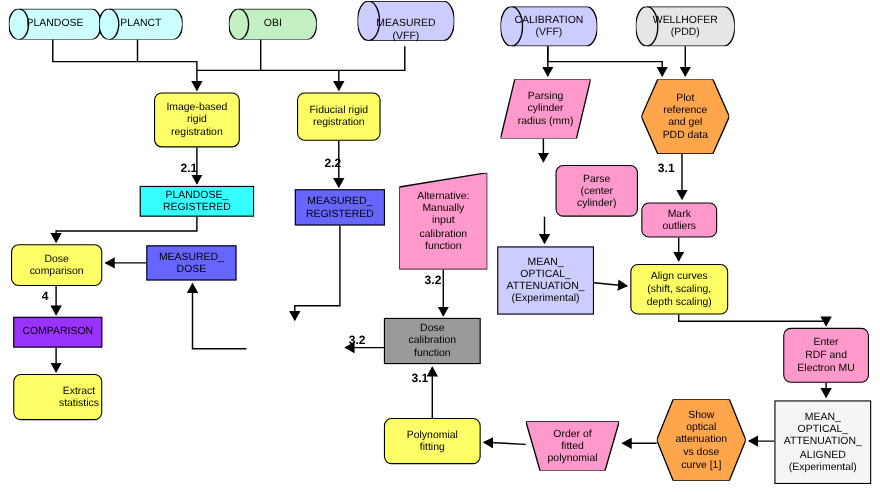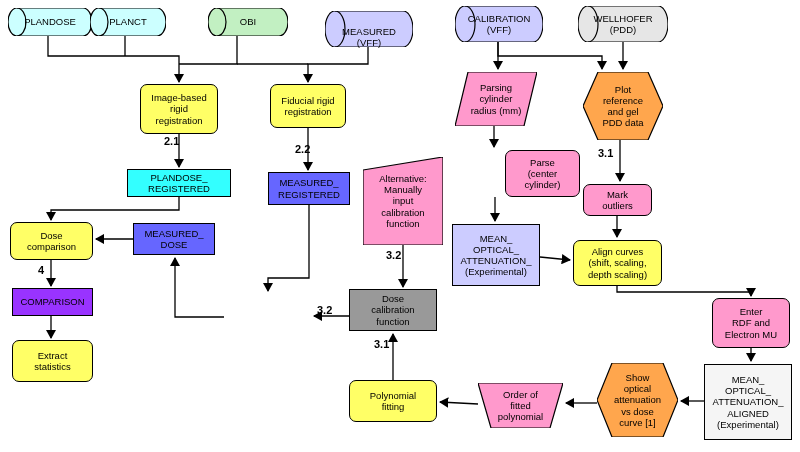--- a/index.html
+++ b/index.html
@@ -76,21 +76,21 @@
   </div>
 
   <div class="node shp" style="left:208px;top:8px;width:80px;height:28px">
     <svg width="80" height="28" viewBox="0 0 80 28">
       <path d="M9 0 L71 0 A9 14 0 0 1 71 28 L9 28 A9 14 0 0 1 9 0 Z" stroke="#000" stroke-width="1.2" fill="#C2F0C2"></path>
       <path d="M9 0 A9 14 0 0 1 9 28" fill="none" stroke="#000" stroke-width="1.2"></path>
     </svg>
     <span class="lbl">OBI</span>
   </div>
 
-  <div class="node shp" style="left:325px;top:11px;width:88px;height:52px">
+  <div class="node shp" style="left:325px;top:1px;width:88px;height:52px">
     <svg width="88" height="36" viewBox="0 0 88 36">
       <path d="M10 0 L78 0 A10 18 0 0 1 78 36 L10 36 A10 18 0 0 1 10 0 Z" stroke="#000" stroke-width="1.2" fill="#CCCCFF"></path>
       <path d="M10 0 A10 18 0 0 1 10 36" fill="none" stroke="#000" stroke-width="1.2"></path>
     </svg>
     <span class="lbl">MEASURED
 (VFF)</span>
   </div>
 
   <div class="node shp" style="left:455px;top:6px;width:88px;height:36px">
     <svg width="88" height="36" viewBox="0 0 88 36">
@@ -149,21 +149,21 @@
 
   <div class="node box" style="left: 133px; top: 223px; width: 82px; height: 32px; background-color: rgb(102, 102, 255);">
     <span class="lbl">MEASURED_
 DOSE</span>
   </div>
 
   <div class="node box" style="left: 12px; top: 288px; width: 81px; height: 28px; background-color: rgb(153, 51, 255);">
     <span class="lbl">COMPARISON</span>
   </div>
 
-  <div class="node box r" style="left: 12px; top: 340px; width: 81px; height: 42px; background-color: rgb(255, 255, 102);">
+  <div class="node box r" style="left: 12px; top: 340px; width: 81px; height: 42px; background-color: rgb(255, 255, 102); justify-content: flex-end;">
     <span class="lbl">Extract
 statistics</span>
   </div>
 
 
   <div class="node box" style="left: 349px; top: 289px; width: 88px; height: 42px; background-color: rgb(153, 153, 153);">
     <span class="lbl">Dose
 calibration
 function</span>
   </div>
@@ -242,21 +242,21 @@
 cylinder)</span>
   </div>
 
   <div class="node box" style="left: 452px; top: 224px; width: 88px; height: 62px; background-color: rgb(204, 204, 255);">
     <span class="lbl">MEAN_
 OPTICAL_
 ATTENUATION_
 (Experimental)</span>
   </div>
 
-  <div class="elabel" style="left:164px;top:135px">2.1</div>
+  <div class="elabel" style="left:164px;top:147px">2.1</div>
   <div class="elabel" style="left:295px;top:143px">2.2</div>
   <div class="elabel" style="left:38px;top:264px">4</div>
   <div class="elabel" style="left:386px;top:249px">3.2</div>
   <div class="elabel" style="left:317px;top:304px">3.2</div>
   <div class="elabel" style="left:374px;top:338px">3.1</div>
   <div class="elabel" style="left:598px;top:147px">3.1</div>
 
 </div>
 
 </body></html>

